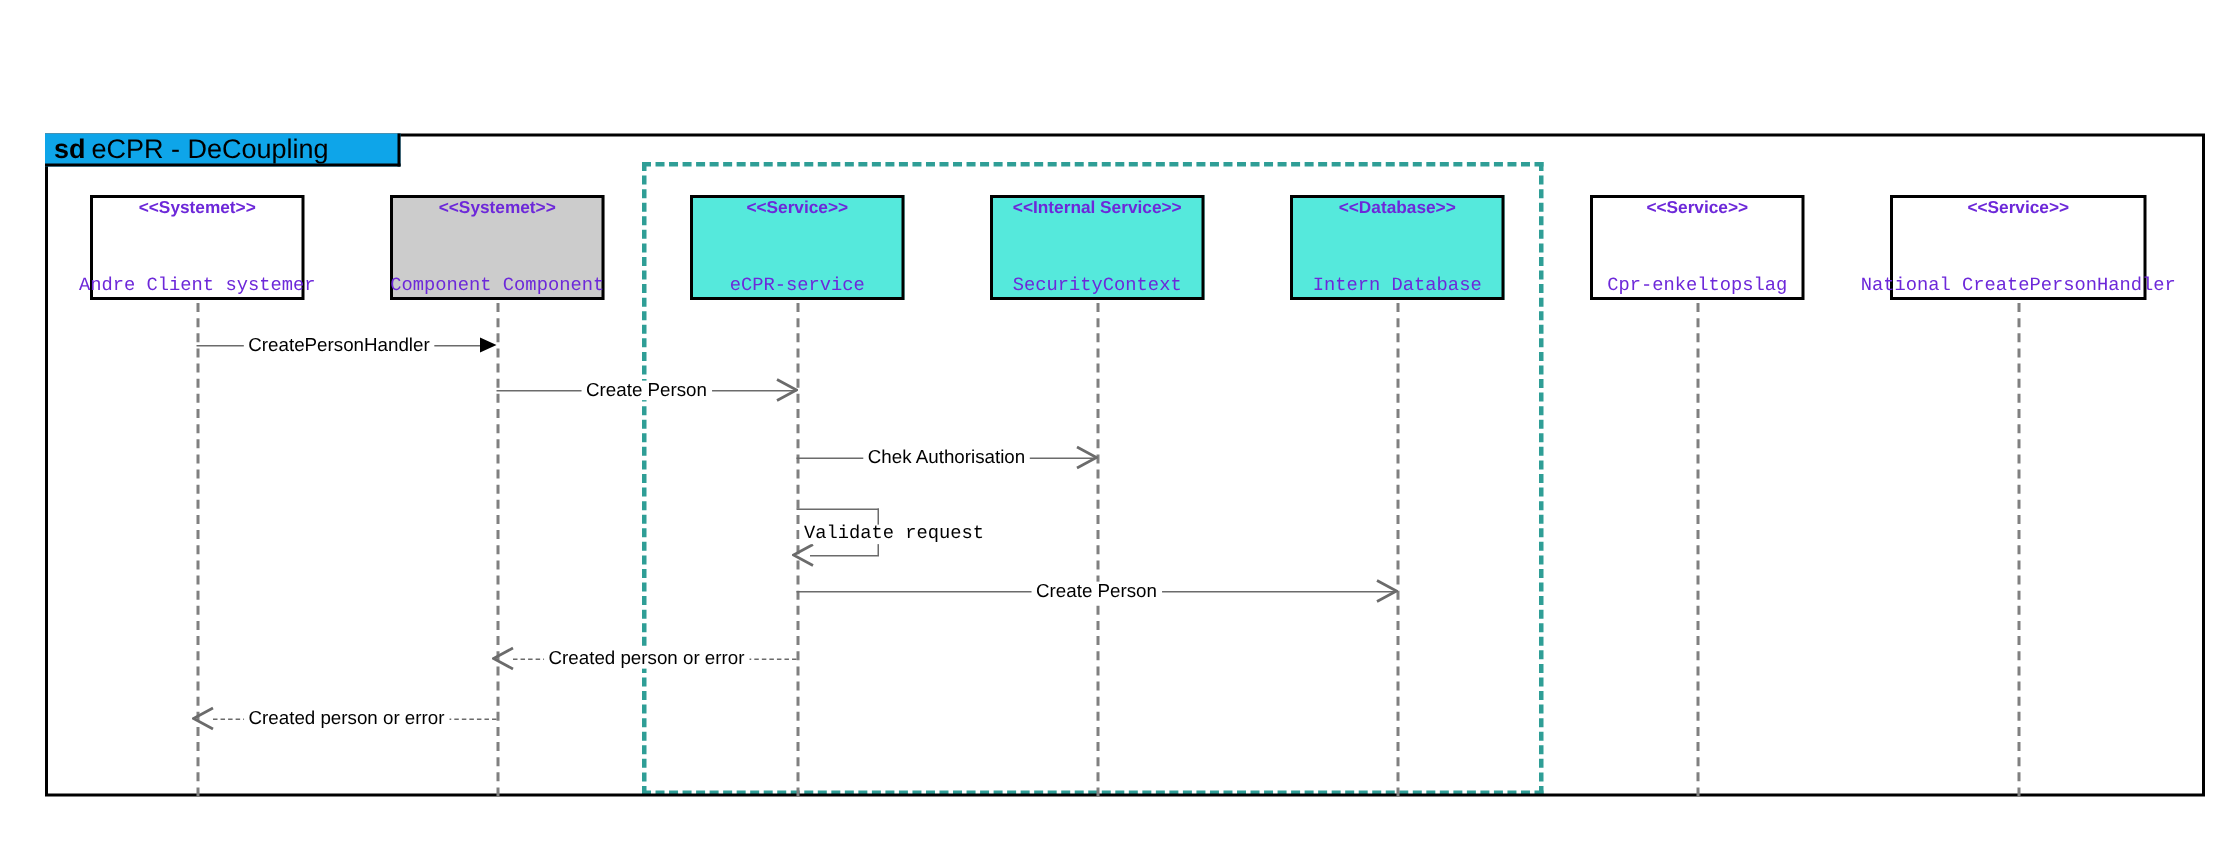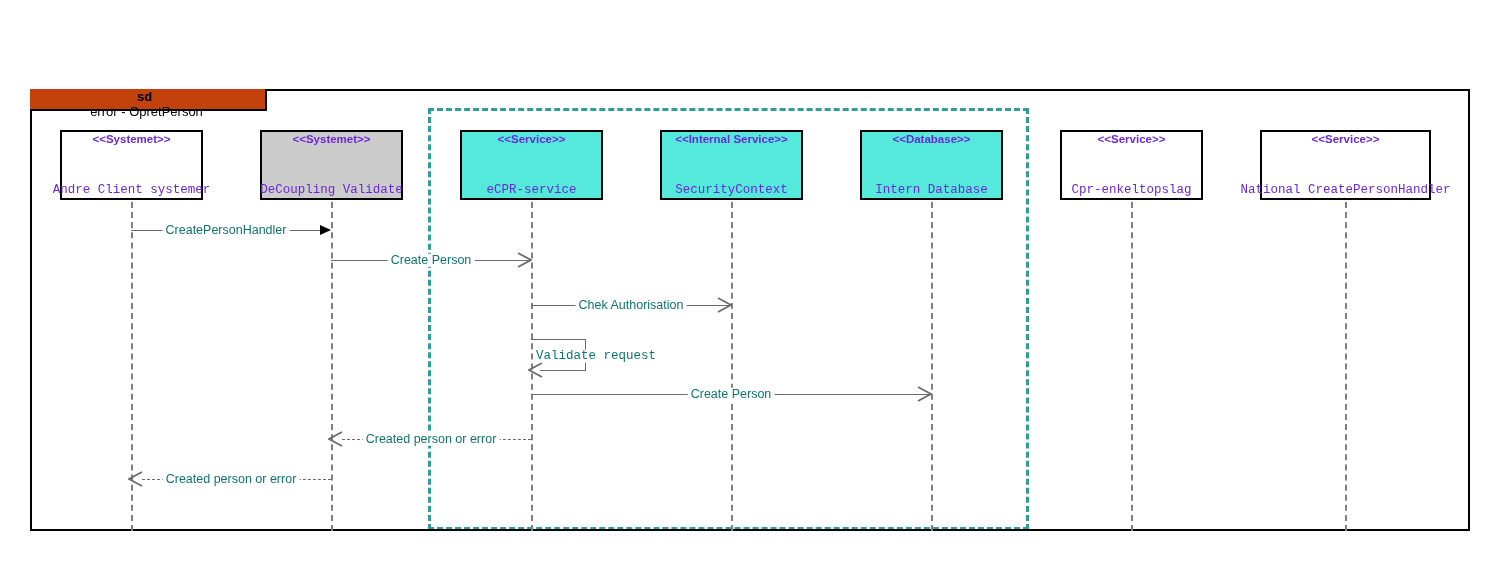--- a/index.html
+++ b/index.html
@@ -32,28 +32,27 @@
   }
   .sd-title {
     position: absolute;
     left: 30px;
     top: 89px;
     height: 22px;
     padding: 0 8px 0 6px;
     border-right: 2px solid #000000;
     border-bottom: 2px solid #000000;
     box-sizing: border-box;
-    background: #c2410c;
+    background: #0ea5e9;
     display: flex;
     align-items: center;
     white-space: nowrap;
-    font-size: 13px;
+    font-size: 18px;
     color: #000000;
     width: 237px;
-    flex-direction: column;
   }
   .sd-title .kw {
     font-weight: bold;
     margin-right: 4px;
   }
 
   
   .teal-region {
     position: absolute;
     border: 3px dashed #2f9e96;
@@ -108,21 +107,21 @@
     position: absolute;
     height: 0;
     border-top: 1.6px solid #6b6b6b;
   }
   .msg.dashed {
     border-top: 1.6px dashed #6b6b6b;
   }
   .msg-label {
     position: absolute;
     font-size: 12.5px;
-    color: #0f766e;
+    color: #000000;
     background: #ffffff;
     padding: 0 3px;
     white-space: nowrap;
     transform: translate(-50%, -50%);
     line-height: 1;
     text-align: right;
   }
   .arrowhead {
     position: absolute;
     width: 0; height: 0;
@@ -150,41 +149,41 @@
 </head>
 <body>
 
 <div id="canvas">
 
   <div class="teal-region" style="left:428px; top:108px; width:601px; height:422px;"></div>
 
   <div class="sd-frame"></div>
   <div class="sd-title">
     <span class="kw">sd</span>
-    <span>error - OpretPerson</span>
+    <span>eCPR - DeCoupling</span>
   </div>
 
   <div class="lifeline" style="left:131px; top:202px; height:329px;"></div>
   <div class="lifeline" style="left:331px; top:202px; height:329px;"></div>
   <div class="lifeline" style="left:531px; top:202px; height:329px;"></div>
   <div class="lifeline" style="left:731px; top:202px; height:329px;"></div>
   <div class="lifeline" style="left:931px; top:202px; height:329px;"></div>
   <div class="lifeline" style="left:1131px; top:202px; height:329px;"></div>
   <div class="lifeline" style="left:1345px; top:202px; height:329px;"></div>
 
   <div class="participant p-white" style="left:60px; top:130px; width:143px; height:70px;">
     <div class="shadow"></div>
     <div class="stereo">&lt;&lt;Systemet&gt;&gt;</div>
     <div class="pname">Andre Client systemer</div>
   </div>
 
   <div class="participant p-gray" style="left:260px; top:130px; width:143px; height:70px;">
     <div class="shadow"></div>
     <div class="stereo">&lt;&lt;Systemet&gt;&gt;</div>
-    <div class="pname">DeCoupling Validate</div>
+    <div class="pname">Component Component</div>
   </div>
 
   <div class="participant p-teal" style="left:460px; top:130px; width:143px; height:70px;">
     <div class="shadow"></div>
     <div class="stereo">&lt;&lt;Service&gt;&gt;</div>
     <div class="pname">eCPR-service</div>
   </div>
 
   <div class="participant p-teal" style="left:660px; top:130px; width:143px; height:70px;">
     <div class="shadow"></div>

